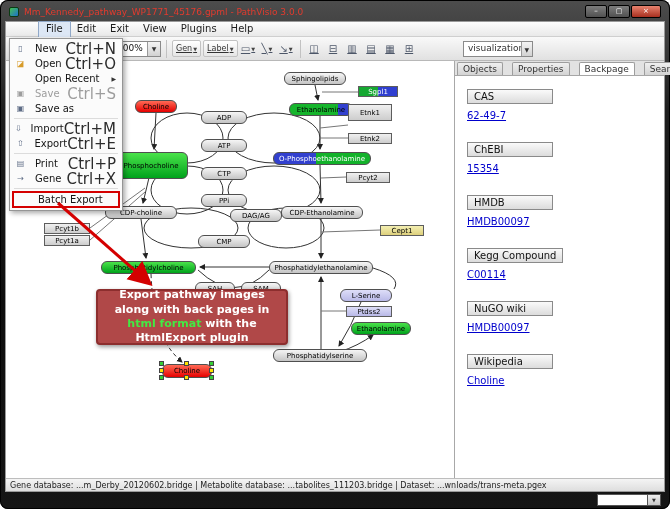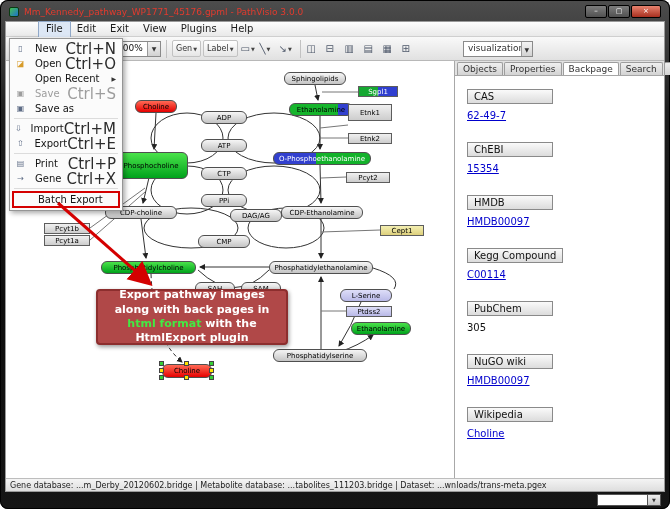--- a/index.html
+++ b/index.html
@@ -28,21 +28,21 @@
   .menubar { position:absolute; left:0; top:0; right:0; height:15px;
     background:linear-gradient(#fdfdfd,#e9e9e9); border-bottom:1px solid #cfcfcf;
     display:flex; align-items:center; font-size:10px; color:#1c1c1c;padding-left:33px; }
   .menubar .m-item { padding:1px 7px; height:15px; }
   .menubar .m-item.active { background:#dde7f5; outline:1px solid #90a8c8; }
 
   .toolbar { position:absolute; left:0; top:15px; right:0; height:24px;
     background:linear-gradient(#f9f9f9,#e1e1e1); border-bottom:1px solid #b8b8b8;
     display:flex; align-items:center; padding:0 4px; gap:2px; font-size:10px; }
   .tbtn { min-width:17px; height:17px; border:1px solid transparent; border-radius:2px;
-    display:flex; align-items:center; justify-content:flex-start; font-size:10px; color:#4c5668; }
+    display:flex; align-items:center; justify-content:center; font-size:10px; color:#4c5668;text-decoration:underline; }
   .tbtn .drop { font-size:5px; color:#444; margin-left:1px; }
   .tbtn.txt { font-size:8px; padding:0 3px; color:#333; border:1px solid #c2c2c2;
     background:linear-gradient(#fff,#e6e6e6); }
   .tico-open { color:#d79b2a; }
   .tico-save { color:#8a97ad; }
   .tsep { width:1px; height:18px; background:#c2c2c2; margin:0 3px; }
   .tlabel { font-size:9px; color:#222; margin:0 3px 0 2px; }
   .combo { display:flex; align-items:stretch; border:1px solid #8a8a8a; background:#fff; height:16px; font-size:9px; }
   .combo .cval { padding:1px 4px; min-width:34px; color:#111; }
   .combo .carr { width:13px; background:linear-gradient(#f4f4f4,#d2d2d2); border-left:1px solid #999;
@@ -75,21 +75,21 @@
     display:flex; align-items:center; justify-content:center; padding:2px 8px;
     z-index:5; box-shadow:1px 2px 4px rgba(0,0,0,.4); }
   .annotation .hl { color:#43e943; }
 
   .handle { position:absolute; width:5px; height:5px; border:1px solid #444; z-index:6; }
   .handle.c { background:#35d035; }
   .handle.e { background:#ffe400; }
 
   
   .panel { position:absolute; left:449px; top:0; right:0; bottom:0; background:#ececec; }
-  .tabs { position:absolute; left:0; top:0; right:0; height:15px; display:flex; gap:1px;
+  .tabs { position:absolute; left:0; top:0; right:0; height:15px; display:flex; gap:9px;
     padding:1px 0 0 2px; background:#e2e2e2; border-bottom:1px solid #a6a6a6; font-size:9px; }
   .tab { padding:1px 5px; background:linear-gradient(#efefef,#d3d3d3); border:1px solid #9d9d9d;
     border-bottom:none; border-radius:2px 2px 0 0; color:#333; }
   .tab.active { background:#fff; }
   .panel-body { position:absolute; left:0; top:15px; right:0; bottom:0; background:#fff;
     overflow:hidden; padding:9px 12px; }
   .bp-title { color:#0000cc; font-weight:bold; font-size:11px; margin-bottom:26px; }
   .bp-section { margin-bottom:17px; }
   .bp-label { display:inline-block; min-width:86px; border:1px solid #8a8a8a;
     background:linear-gradient(#fafafa,#dcdcdc); font-size:10px; padding:1px 6px; color:#111; }
@@ -316,24 +316,20 @@
           </div>
           <div class="bp-section">
             <span class="bp-label">HMDB</span>
             <a class="bp-value">HMDB00097</a>
           </div>
           <div class="bp-section">
             <span class="bp-label">Kegg Compound</span>
             <a class="bp-value">C00114</a>
           </div>
           <div class="bp-section">
-            <span class="bp-label">PubChem</span>
-            <span class="bp-value plain">305</span>
-          </div>
-          <div class="bp-section">
             <span class="bp-label">NuGO wiki</span>
             <a class="bp-value">HMDB00097</a>
           </div>
           <div class="bp-section">
             <span class="bp-label">Wikipedia</span>
             <a class="bp-value">Choline</a>
           </div>
 
         </div>
       </div>

